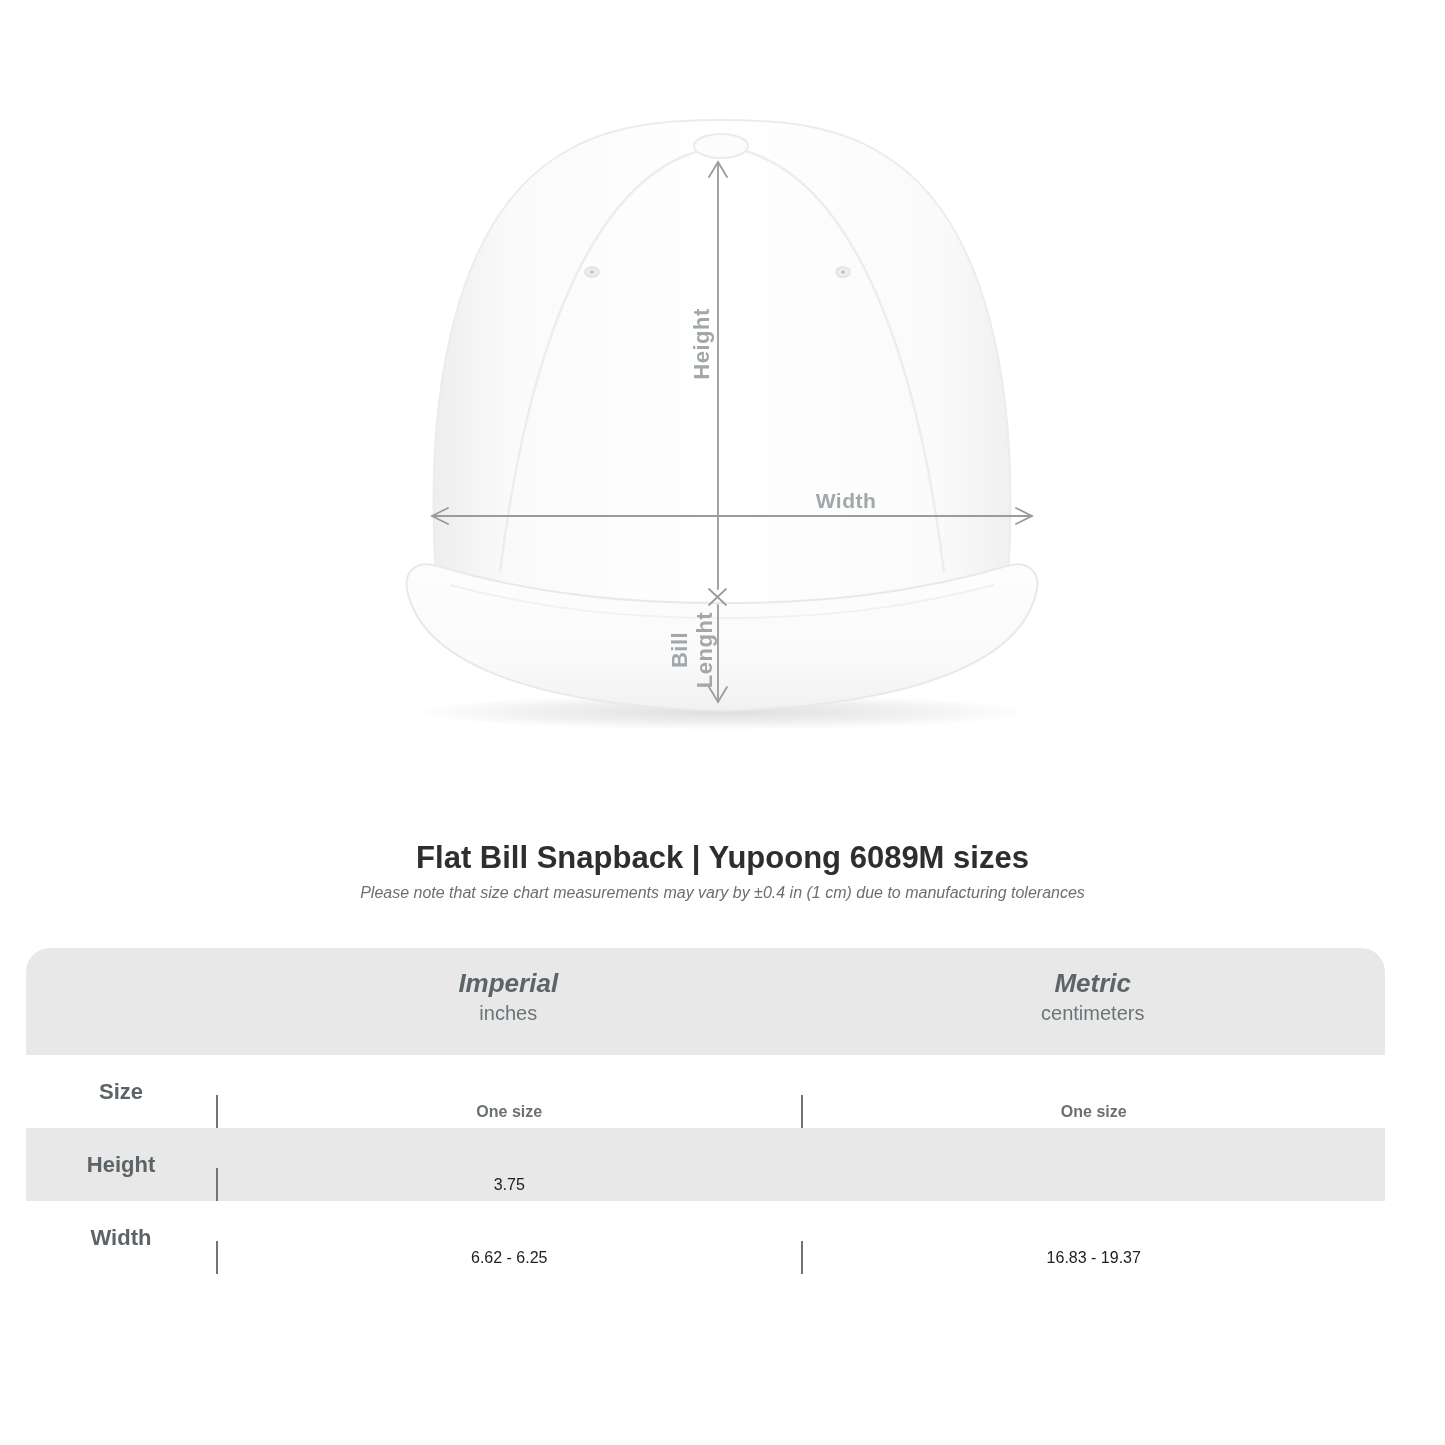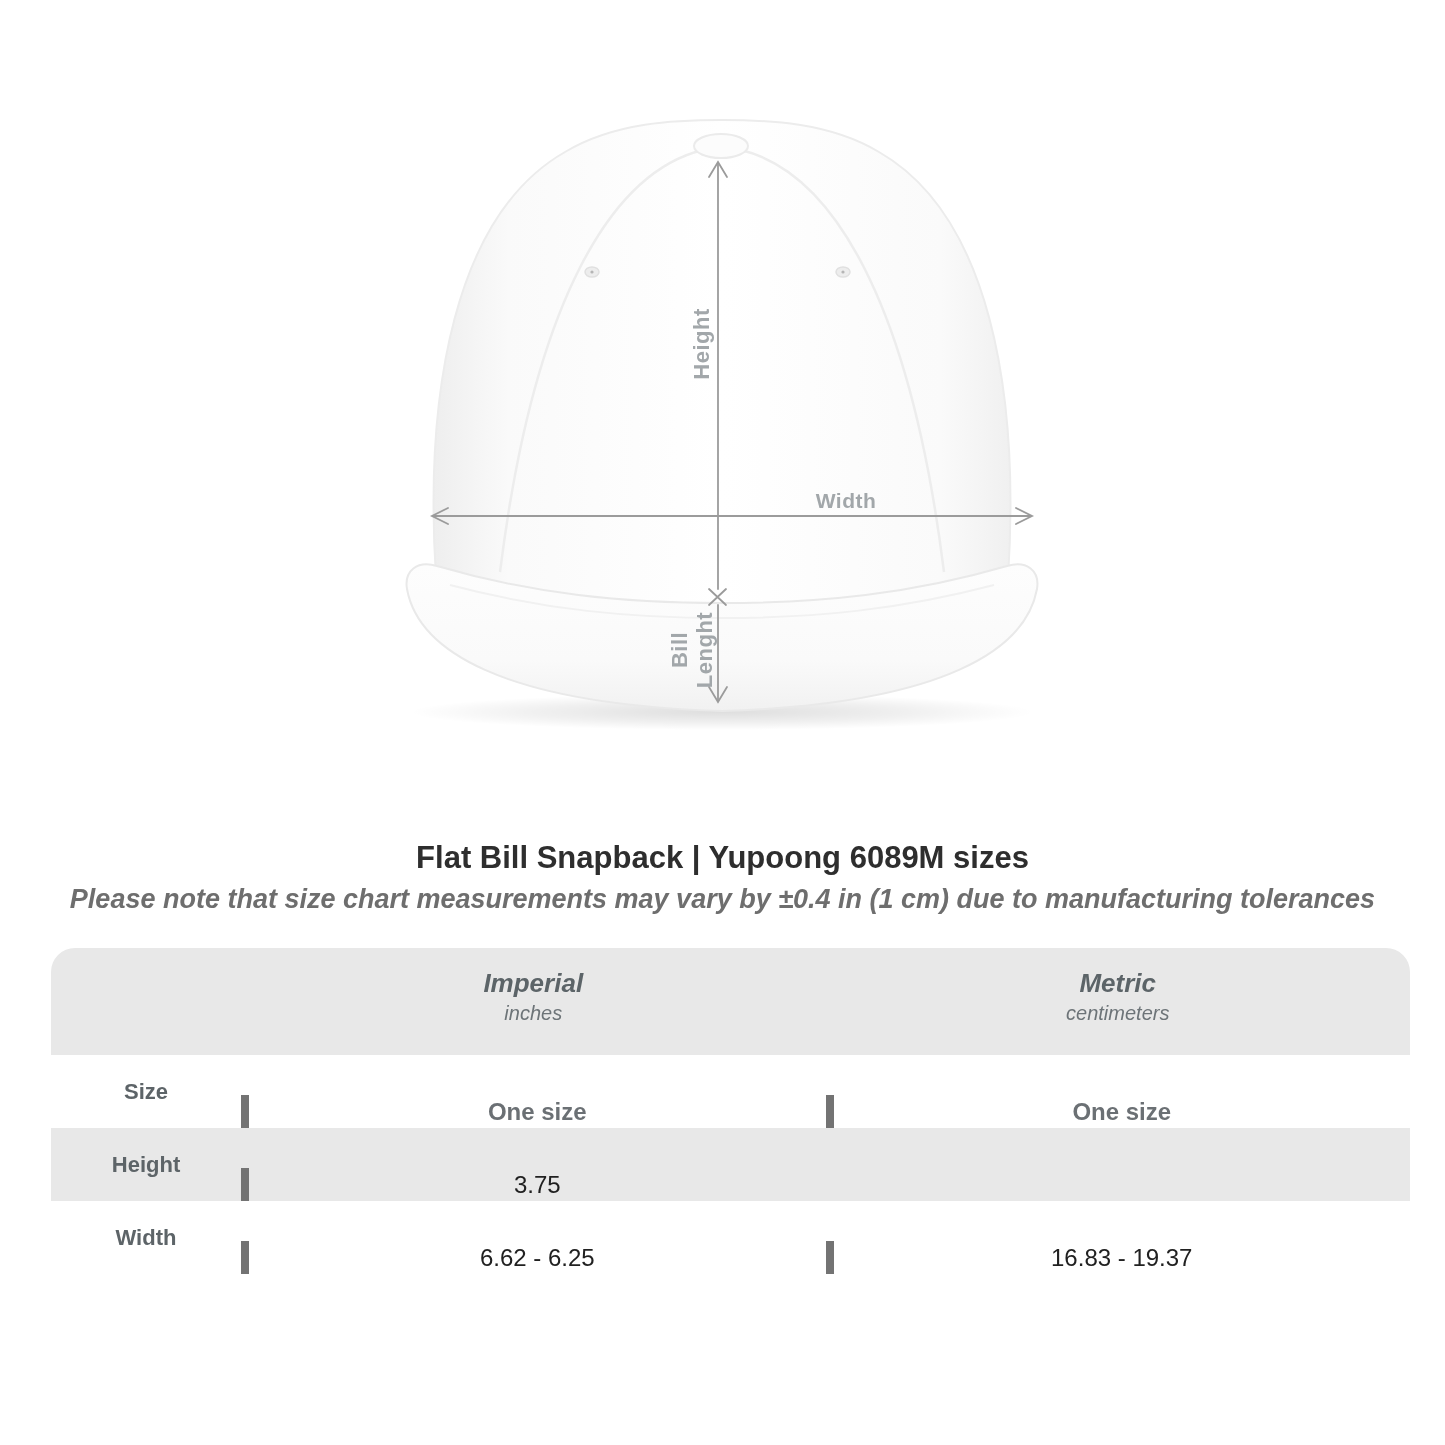--- a/index.html
+++ b/index.html
@@ -15,42 +15,42 @@
   }
   .dim-label.vert{transform:translate(-50%,-50%) rotate(-90deg);}
   .dim-label.horiz{transform:translate(-50%,-50%);}
   #height-label{left:702px;top:344px;}
   #width-label{left:846px;top:501px;font-size:21px;}
   #bill-label{left:693px;top:650px;}
 
   
   .title-block{position:absolute;left:0;top:840px;width:1445px;text-align:center;}
   .main-title{font-size:31px;font-weight:bold;color:#2e2e2e;margin:0;}
-  .sub-title{font-size:27px;font-style:italic;color:#6e6e6e;margin:8px 0 0 0;font-weight:bold;}
+  .sub-title{font-size:16px;font-style:italic;color:#6e6e6e;margin:8px 0 0 0;}
 
   
   .size-table{
-    position:absolute;left:51px;top:948px;width:1359px;height:455px;
+    position:absolute;left:26px;top:948px;width:1359px;height:455px;
     border-radius:24px;overflow:hidden;
   }
   .thead{
     height:107px;background:#e8e8e8;display:grid;
     grid-template-columns:190px 1fr 1fr;
   }
   .thead .hcell{display:flex;flex-direction:column;align-items:center;justify-content:center;padding-bottom:10px;}
   .col-title{font-size:26px;font-weight:bold;font-style:italic;color:#5c6468;}
-  .col-sub{font-size:20px;font-style:italic;color:#6d7478;margin-top:3px;}
+  .col-sub{font-size:20px;color:#6d7478;margin-top:3px;}
 
   .trow{
     height:73px;display:grid;grid-template-columns:190px 1fr 1fr;background:#ffffff;
   }
   .trow.alt{background:#e8e8e8;}
   .trow .cell{display:flex;align-items:center;justify-content:center;}
   .row-label{font-size:22px;font-weight:bold;color:#5d6468;}
-  .val{font-size:24px;color:#212121;border-left:8px solid #737373;margin-top:40px;}
+  .val{font-size:16px;color:#212121;border-left:2px solid #737373;margin-top:40px;}
   .val.emph{font-weight:bold;color:#6b7074;}
 </style>
 </head>
 <body>
 
 <div class="page">
 
   <svg class="hat-svg" viewBox="375 95 700 650">
     <defs>
       <linearGradient id="crownGrad" x1="0" y1="0" x2="1" y2="0">

